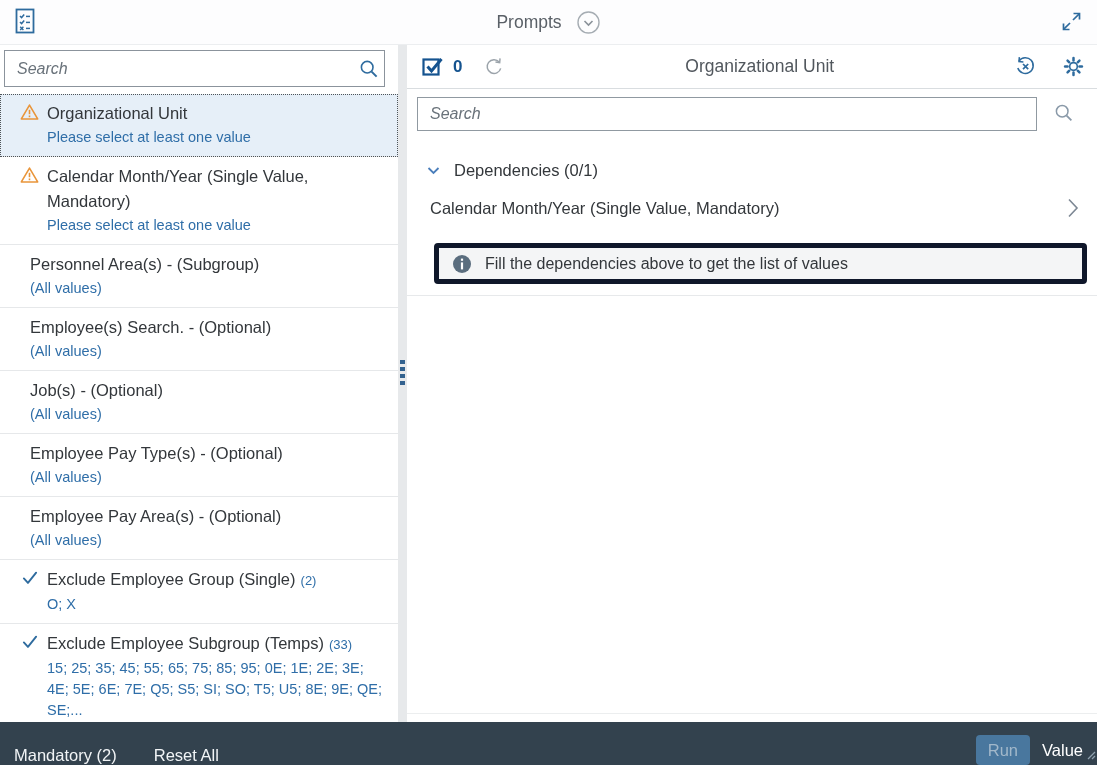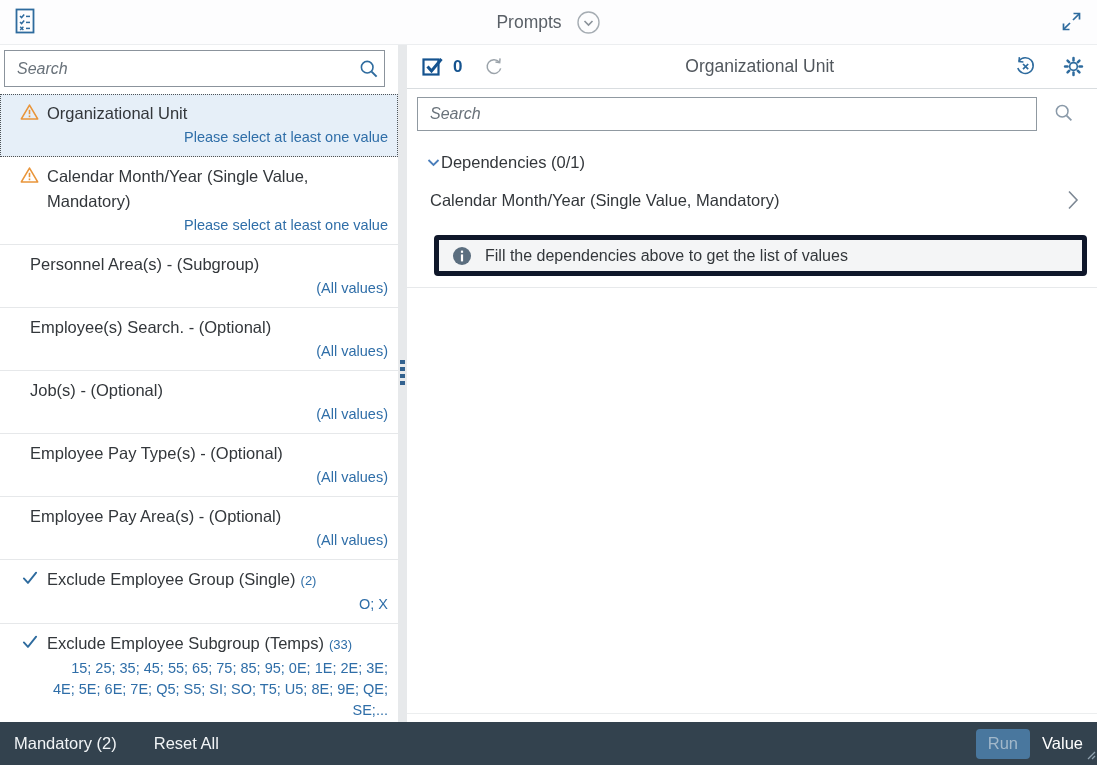--- a/index.html
+++ b/index.html
@@ -25,48 +25,48 @@
   .lp-search::placeholder, .rp-search::placeholder { font-style:italic; color:#69727a; opacity:1; }
   .lp-search-icon { position:absolute; right:14px; top:8px; }
   .lp-list { flex:1 1 auto; overflow:hidden; }
   .lp-item { display:flex; align-items:flex-start; padding:7px 10px 8px 20px; border-bottom:1px solid #e6e8ea; cursor:pointer; background:#fff; }
   .lp-item.noicon { padding-left:30px; }
   .lp-item.selected { background:#e6eff8; outline:1px dotted #4d5358; outline-offset:-1px; }
   .lp-icon { width:19px; flex:0 0 19px; margin-right:8px; margin-top:2px; }
   .lp-text { flex:1 1 auto; min-width:0; }
   .lp-title { font-size:16.5px; line-height:25px; color:#33373b; }
   .lp-count { font-size:13px; color:#2f6ea8; margin-left:5px; }
-  .lp-sub { font-size:14.5px; line-height:21px; color:#2f6ea8; margin-top:1px;text-align:right; }
+  .lp-sub { font-size:14.5px; line-height:21px; color:#2f6ea8; margin-top:1px; }
 
   
   .splitter { width:9px; flex:0 0 9px; background:#e7e9eb; position:relative; cursor:col-resize; }
   .splitter-grip { position:absolute; left:2px; top:315px; display:flex; flex-direction:column; gap:3px; }
   .splitter-grip i { width:5px; height:4px; background:#33628f; display:block; }
 
   
   .right-panel { flex:1 1 auto; display:flex; flex-direction:column; position:relative; background:#fff; }
   .rp-toolbar { height:44px; flex:0 0 44px; display:flex; align-items:center; padding:0 12px 0 14px; border-bottom:1px solid #d9dde0; }
   .rp-tb-left { display:flex; align-items:center; gap:9px; }
   .rp-count { font-size:17px; font-weight:bold; color:#15538f; margin-right:12px; }
   .rp-title { flex:1 1 auto; text-align:center; font-size:17.5px; color:#51575d; }
   .rp-tb-right { display:flex; align-items:center; gap:25px; }
   .rp-search-row { position:relative; height:48px; flex:0 0 48px; }
   .rp-search { position:absolute; left:10px; top:8px; width:calc(100% - 70px); height:34px; border:1px solid #9099a1; background:#fff; padding:0 12px; font-size:16px; font-family:"Liberation Sans", sans-serif; color:#32363a; }
   .rp-search-icon { position:absolute; right:22px; top:13px; cursor:pointer; }
-  .dep-row { display:flex; align-items:center; margin:16px 0 0 19px; cursor:pointer; }
+  .dep-row { display:flex; align-items:center; gap:13px; margin:24px 0 0 19px; cursor:pointer; }
   .dep-label { font-size:16.5px; color:#33373b; }
   .cal-row { display:flex; align-items:center; justify-content:space-between; margin:6px 18px 0 23px; min-height:44px; cursor:pointer; }
   .cal-label { font-size:16.5px; color:#33373b; }
   .info-box { margin:13px 10px 0 27px; height:41px; display:flex; align-items:center; gap:13px; padding:0 12px 0 13px; background:#f4f5f6; border:5px solid #0f172a; border-radius:4px; }
   .info-text { font-size:16px; color:#33373b; }
   .rp-divider { border-bottom:1px solid #e7e9eb; margin-top:11px; }
   .rp-bottom-line { position:absolute; left:0; right:0; bottom:8px; border-bottom:1px solid #eceeef; }
 
   
-  .footer { height:43px; flex:0 0 43px; background:#33424e; display:flex; align-items:center; padding:0 14px; position:relative; }
+  .footer { height:43px; flex:0 0 43px; background:#33424e; display:flex; align-items:flex-end; padding:0 14px; position:relative; }
   .footer-left { display:flex; align-items:center; gap:37px; }
   .footer-item { color:#f1f4f6; font-size:16.5px; cursor:pointer; }
   .footer-right { margin-left:auto; display:flex; align-items:center; gap:12px; }
   .run-btn { min-width:53px; height:30px; background:#49779e; border:none; border-radius:4px; color:#a2b8ca; font-size:16.5px; font-family:"Liberation Sans", sans-serif; padding:0 12px; cursor:default; }
   .cancel-btn { background:none; border:none; color:#ffffff; font-size:16.5px; font-family:"Liberation Sans", sans-serif; cursor:pointer; }
   .resize-grip { position:absolute; right:1px; bottom:1px; }
 </style>
 </head>
 <body>
 

